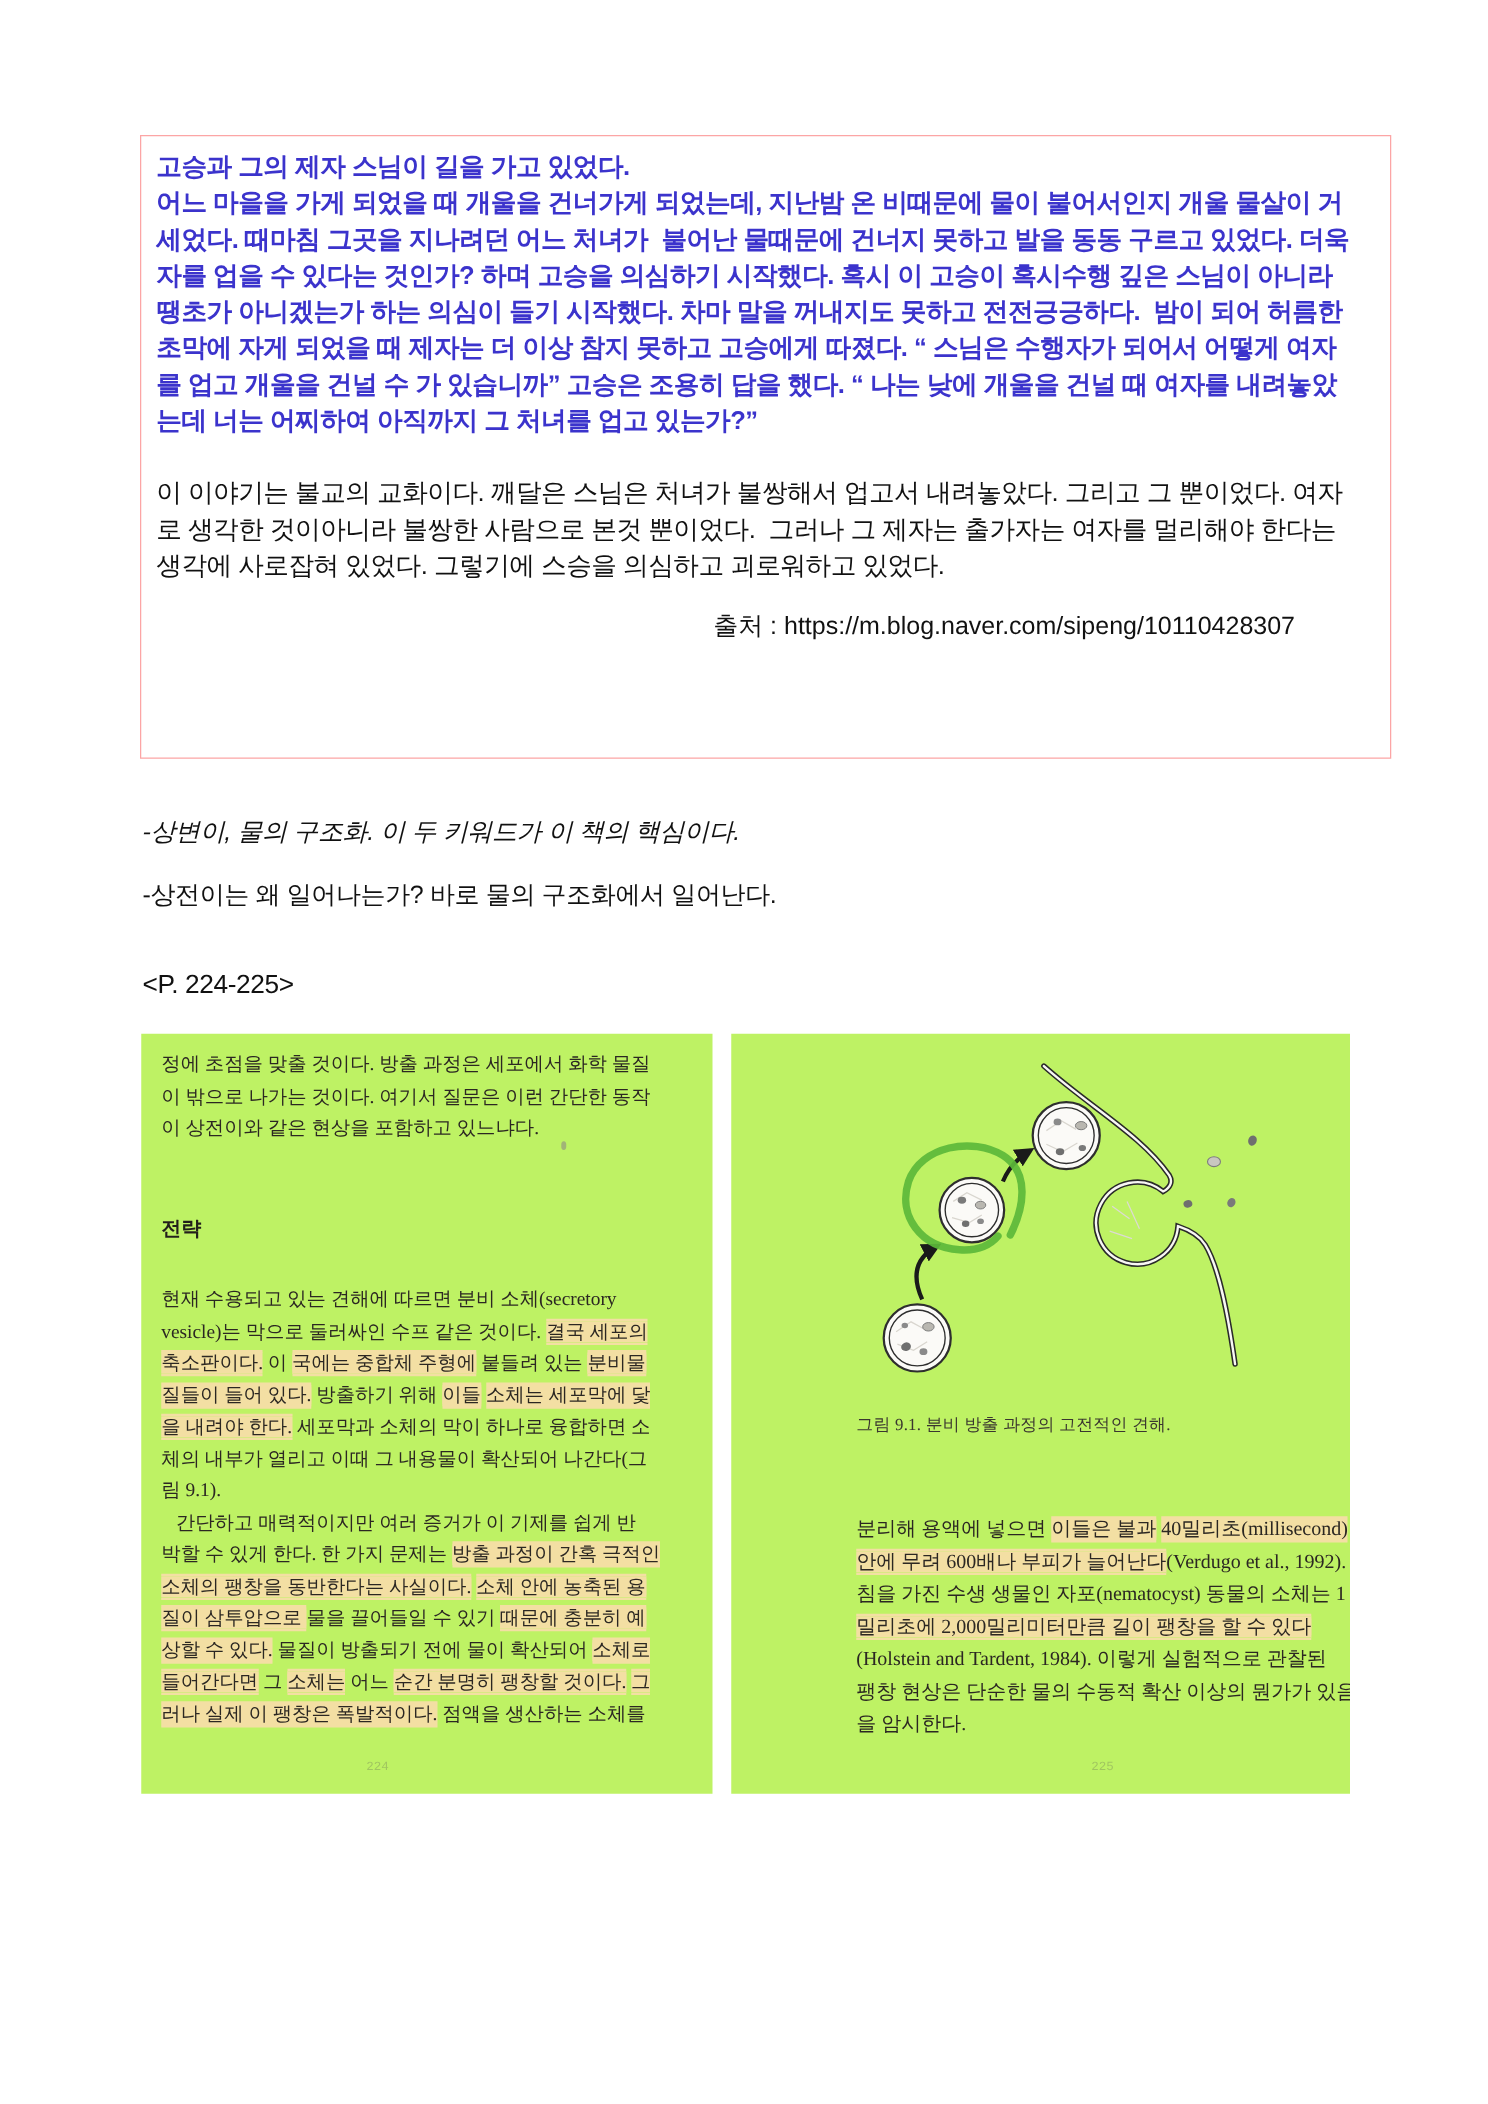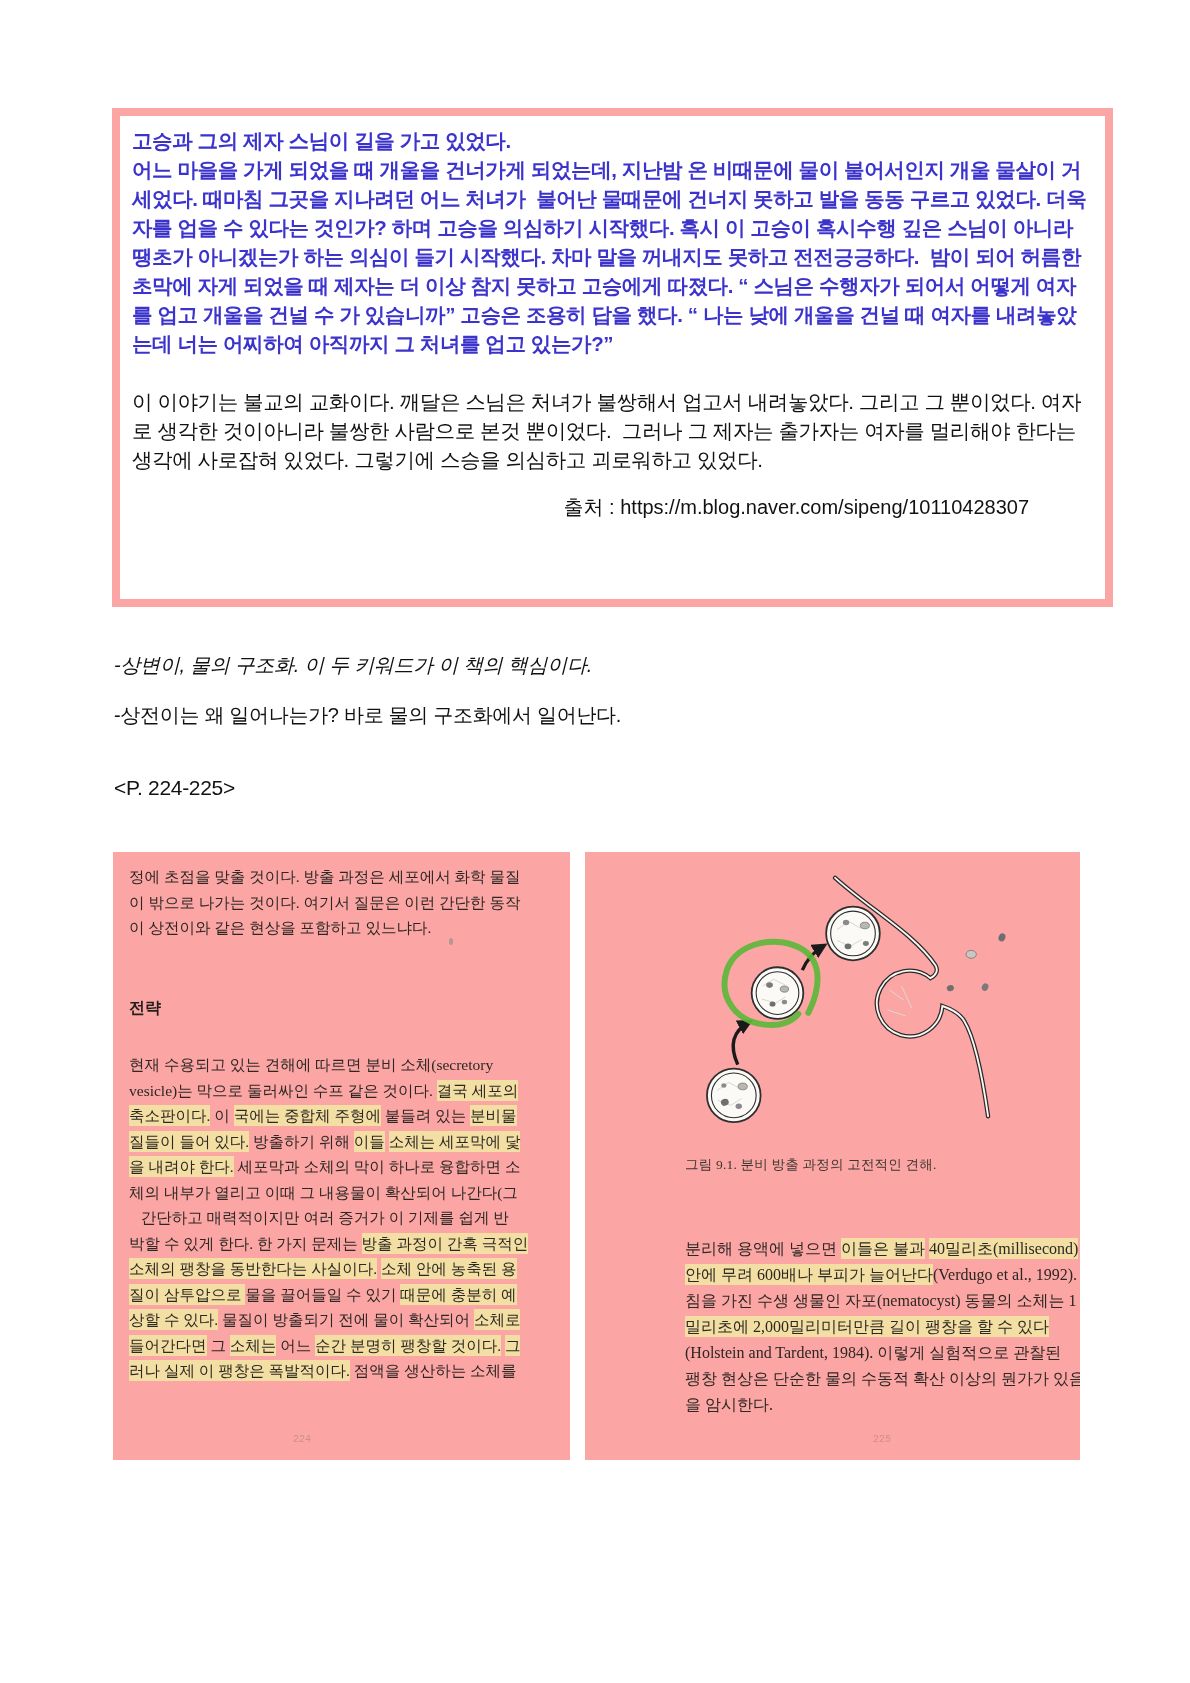--- a/index.html
+++ b/index.html
@@ -1,35 +1,35 @@
 <!DOCTYPE html>
 <html style="--story-text: #3b33cc; --highlight: #f3dfa3; --annotation-green: #5cb83a;"><head>
 <meta charset="utf-8">
 <style>
   html,body{margin:0;padding:0;background:#ffffff;}
   #page{position:relative;width:1190px;height:1683px;background:#ffffff;overflow:hidden;
         font-family:"Liberation Sans","DejaVu Sans",sans-serif;}
 
   
   .story-box{position:absolute;left:112px;top:108px;width:1001px;height:499px;
-             border:8px solid #fca5a5;box-sizing:border-box;padding:10px 14px 0 12px;overflow:hidden;}
+             border:1px solid #fca5a5;box-sizing:border-box;padding:10px 14px 0 12px;overflow:hidden;}
   .story-line{font-weight:bold;color:var(--story-text,#3b33cc);font-size:20.5px;line-height:29px;
               white-space:pre;letter-spacing:-0.4px;}
   .gap-line{height:29px;}
   .commentary-line{color:#111;font-size:20.5px;line-height:29px;white-space:pre;letter-spacing:-0.4px;}
   .source-line{margin-top:20px;text-align:right;padding-right:62px;font-size:20px;color:#111;}
 
   
   .note{position:absolute;left:114px;font-size:20px;color:#111;white-space:pre;letter-spacing:-0.3px;}
   #note-keywords{top:652px;font-style:italic;}
   #note-question{top:702px;}
   #note-pageref{top:776px;font-size:21px;}
 
   
-  .scan-page{position:absolute;top:852px;height:608px;background:#fca5a5;overflow:hidden;}
+  .scan-page{position:absolute;top:827px;height:608px;background:#bef264;overflow:hidden;}
   #left-page{left:113px;width:457px;}
   #right-page{left:585px;width:495px;}
 
   .book-line{white-space:pre;font-family:"Liberation Serif","DejaVu Serif",serif;
              color:#2b2722;font-size:15.5px;line-height:25.5px;}
   #left-intro{position:absolute;left:16px;top:12px;width:430px;}
   #left-header{position:absolute;left:16px;top:146px;font-family:"Liberation Serif","DejaVu Serif",serif;
                font-weight:bold;font-size:16px;color:#221f1b;}
   #left-body{position:absolute;left:16px;top:200px;width:440px;}
   .hl{background:var(--highlight,#f3dfa3);box-shadow:0 2px 0 var(--highlight,#f3dfa3),0 -2px 0 var(--highlight,#f3dfa3);}
@@ -86,20 +86,21 @@
       </div>
     <div class="artifact-mark"></div>
     <div id="left-header">전략</div>
     <div id="left-body">
         <div class="book-line"><span>현재 수용되고 있는 견해에 따르면 분비 소체(secretory</span></div>
         <div class="book-line"><span>vesicle)는 막으로 둘러싸인 수프 같은 것이다. </span><span class="hl">결국 세포의</span></div>
         <div class="book-line"><span class="hl">축소판이다.</span><span> 이 </span><span class="hl">국에는 중합체 주형에</span><span> 붙들려 있는 </span><span class="hl">분비물</span></div>
         <div class="book-line"><span class="hl">질들이 들어 있다.</span><span> 방출하기 위해 </span><span class="hl">이들</span><span> </span><span class="hl">소체는 세포막에 닻</span></div>
         <div class="book-line"><span class="hl">을 내려야 한다.</span><span> 세포막과 소체의 막이 하나로 융합하면 소</span></div>
         <div class="book-line"><span>체의 내부가 열리고 이때 그 내용물이 확산되어 나간다(그</span></div>
+        <div class="book-line"><span>림 9.1).</span></div>
         <div class="book-line"><span>   간단하고 매력적이지만 여러 증거가 이 기제를 쉽게 반</span></div>
         <div class="book-line"><span>박할 수 있게 한다. 한 가지 문제는 </span><span class="hl">방출 과정이 간혹 극적인</span></div>
         <div class="book-line"><span class="hl">소체의 팽창을 동반한다는 사실이다.</span><span> </span><span class="hl">소체 안에 농축된 용</span></div>
         <div class="book-line"><span class="hl">질이 삼투압으로 </span><span>물을 끌어들일 수 있기 </span><span class="hl">때문에 충분히 예</span></div>
         <div class="book-line"><span class="hl">상할 수 있다.</span><span> 물질이 방출되기 전에 물이 확산되어 </span><span class="hl">소체로</span></div>
         <div class="book-line"><span class="hl">들어간다면</span><span> 그 </span><span class="hl">소체는</span><span> 어느 </span><span class="hl">순간 분명히 팽창할 것이다.</span><span> </span><span class="hl">그</span></div>
         <div class="book-line"><span class="hl">러나 실제 이 팽창은 폭발적이다.</span><span> 점액을 생산하는 소체를</span></div>
       </div>
     <div class="page-num" id="left-pagenum">224</div>
   </div>

